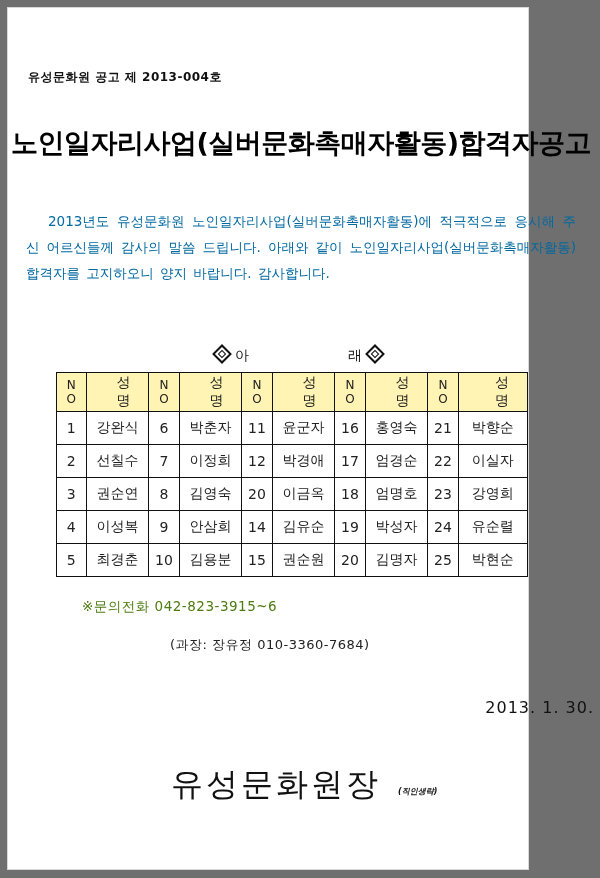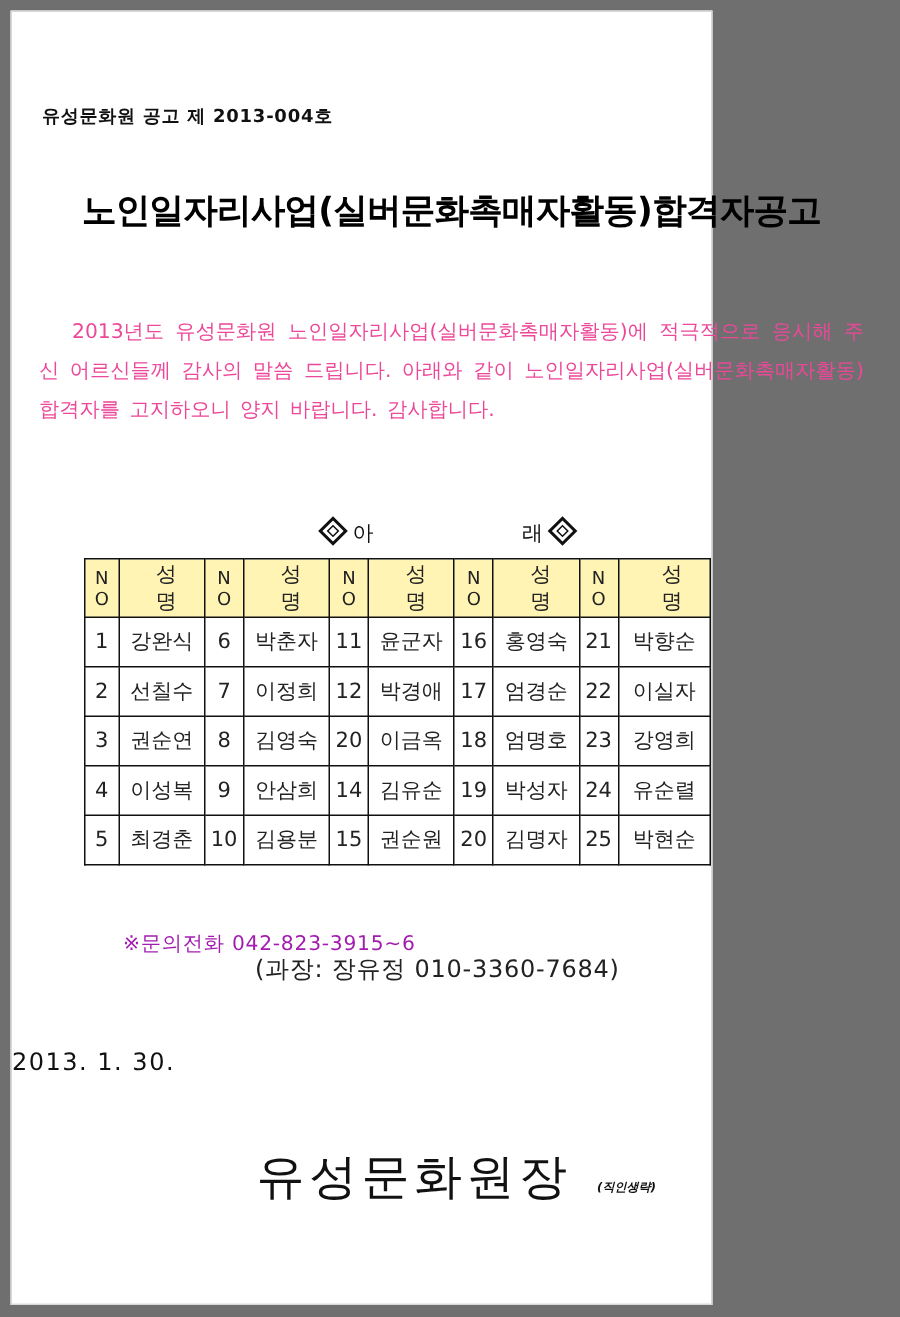--- a/index.html
+++ b/index.html
@@ -7,39 +7,39 @@
     width: 600px; height: 878px; overflow: hidden;
     background: #6f6f6f;
     font-family: "DejaVu Sans", "Liberation Sans", sans-serif;
     color: #111;
   }
   .frame {
     position: absolute; left: 0; top: 0; width: 600px; height: 878px;
     background: #6f6f6f;
   }
   .page {
-    position: absolute; left: 7px; top: 7px; width: 468px; height: 863px;
+    position: absolute; left: 7px; top: 7px; width: 522px; height: 863px;
     background: #ffffff;
     border: 1px solid #d8d8d8;
     box-sizing: border-box;
   }
   .doc-number {
     position: absolute; left: 20px; top: 61px;
     font-size: 12px; font-weight: bold; letter-spacing: 0.5px;
     color: #111;
   }
   .doc-title {
     position: absolute; left: 0; width: 586px; top: 117px;
     text-align: center;
-    font-size: 23px; font-weight: bold; letter-spacing: -0.5px;
+    font-size: 27px; font-weight: bold; letter-spacing: -0.5px;
     color: #000;
   }
   .intro {
     position: absolute; left: 18px; top: 200px; width: 550px;
-    font-size: 13.5px; line-height: 26px; color: #ec4899;
+    font-size: 13.5px; line-height: 26px; color: #0369a1;
     text-align: justify;
     text-indent: 22px;
     word-spacing: 2px;
   }
   .notice-heading {
     position: absolute; top: 339px; left: 0; width: 586px; height: 20px;
     font-size: 14px; color: #111;
   }
   .notice-heading .left { position: absolute; left: 207px; }
   .notice-heading .right { position: absolute; left: 340px; }
@@ -69,30 +69,30 @@
   }
   table.results td { height: 32px; }
   table.results th.no-col {
     font-size: 12px; line-height: 14px; width: 30px;
   }
   table.results th.name-col { letter-spacing: 18px; padding-left: 14px; text-align: right; }
   .col-no { width: 30px; }
   .col-name { width: 64px; }
   .col-name-last { width: 71px; }
   .contact {
-    position: absolute; left: 74px; top: 612px; font-size: 13.5px; color: #a21caf;
+    position: absolute; left: 74px; top: 590px; font-size: 13.5px; color: #4d7c0f;
     letter-spacing: 0.5px;
   }
   .contact-sub {
-    position: absolute; left: 162px; top: 628px; font-size: 16px; color: #222;
+    position: absolute; left: 162px; top: 628px; font-size: 13px; color: #222;
     letter-spacing: 0.5px;
   }
   .date {
     position: absolute; left: 0; width: 586px; top: 690px;
-    text-align: left; font-size: 16px; color: #111; letter-spacing: 1px;
+    text-align: right; font-size: 16px; color: #111; letter-spacing: 1px;
   }
   .signature {
     position: absolute; left: 163px; top: 755px;
     font-size: 32px; color: #111; letter-spacing: 3px;
   }
   .seal-note {
     position: absolute; left: 390px; top: 778px;
     font-size: 8px; font-weight: bold; color: #111; font-style: italic;
   }
 </style>

